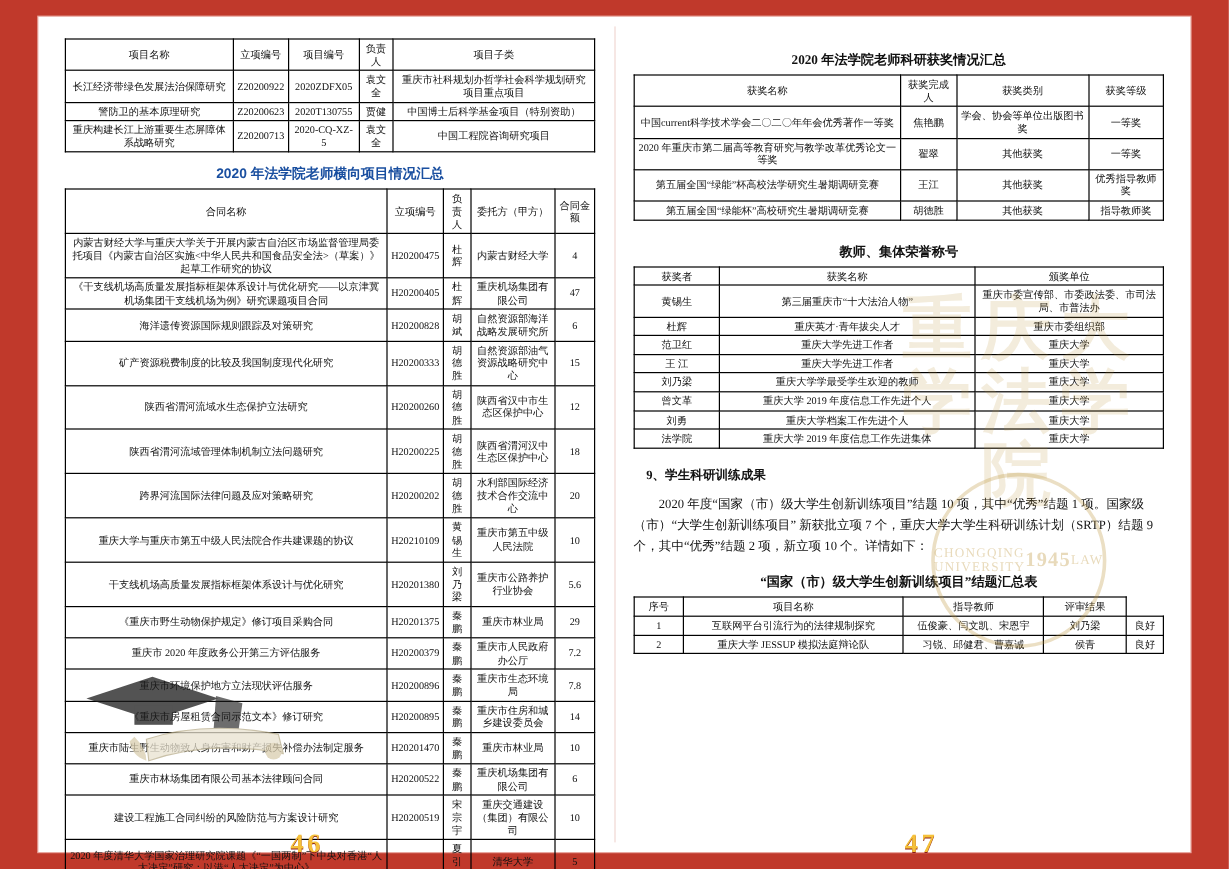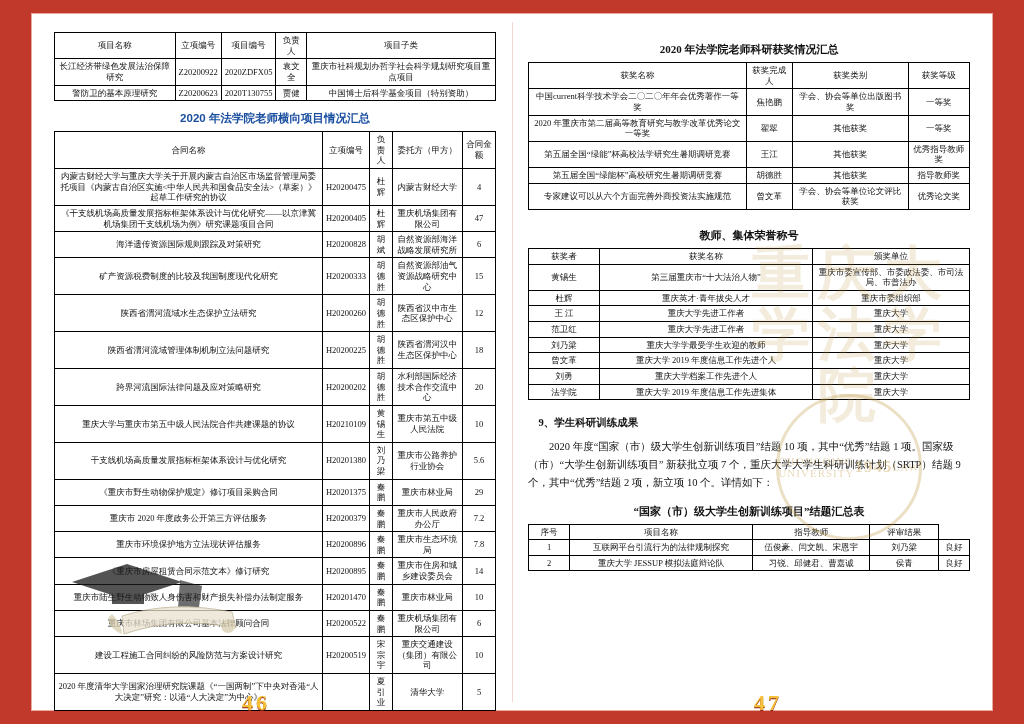--- a/index.html
+++ b/index.html
@@ -120,20 +120,27 @@
             <td>袁文全</td>
             <td>重庆市社科规划办哲学社会科学规划研究项目重点项目</td>
           </tr>
           <tr>
             <td class="t-name">警防卫的基本原理研究</td>
             <td>Z20200623</td>
             <td>2020T130755</td>
             <td>贾健</td>
             <td>中国博士后科学基金项目（特别资助）</td>
           </tr>
+          <tr>
+            <td class="t-name">重庆构建长江上游重要生态屏障体系战略研究</td>
+            <td>Z20200713</td>
+            <td>2020-CQ-XZ-5</td>
+            <td>袁文全</td>
+            <td>中国工程院咨询研究项目</td>
+          </tr>
         </tbody>
       </table>
 
       <div class="tbl-title">2020 年法学院老师横向项目情况汇总</div>
 
       <table class="grid mini">
         <thead>
           <tr>
             <th>合同名称</th>
             <th>立项编号</th>
@@ -303,26 +310,20 @@
               <td>王江</td>
               <td>其他获奖</td>
               <td>优秀指导教师奖</td>
             </tr>
           <tr>
               <td>第五届全国“绿能杯”高校研究生暑期调研竞赛</td>
               <td>胡德胜</td>
               <td>其他获奖</td>
               <td>指导教师奖</td>
             </tr>
-          <tr>
-              <td>专家建议可以从六个方面完善外商投资法实施规范</td>
-              <td>曾文革</td>
-              <td>学会、协会等单位论文评比获奖</td>
-              <td>优秀论文奖</td>
-            </tr>
         </tbody>
       </table>
 
       <div class="tbl-title black" style="margin-top:18px;">教师、集体荣誉称号</div>
       <table class="grid">
         <thead>
           <tr>
             <th style="width:64px">获奖者</th>
             <th>获奖名称</th>
             <th style="width:150px">颁奖单位</th>
@@ -333,26 +334,26 @@
               <td>黄锡生</td>
               <td>第三届重庆市“十大法治人物”</td>
               <td>重庆市委宣传部、市委政法委、市司法局、市普法办</td>
             </tr>
           <tr>
               <td>杜辉</td>
               <td>重庆英才·青年拔尖人才</td>
               <td>重庆市委组织部</td>
             </tr>
           <tr>
+              <td>范卫红</td>
+              <td>重庆大学先进工作者</td>
+              <td>重庆大学</td>
+            </tr>
+          <tr>
               <td>王 江</td>
-              <td>重庆大学先进工作者</td>
-              <td>重庆大学</td>
-            </tr>
-          <tr>
-              <td>范卫红</td>
               <td>重庆大学先进工作者</td>
               <td>重庆大学</td>
             </tr>
           <tr>
               <td>刘乃梁</td>
               <td>重庆大学学最受学生欢迎的教师</td>
               <td>重庆大学</td>
             </tr>
           <tr>
               <td>曾文革</td>

